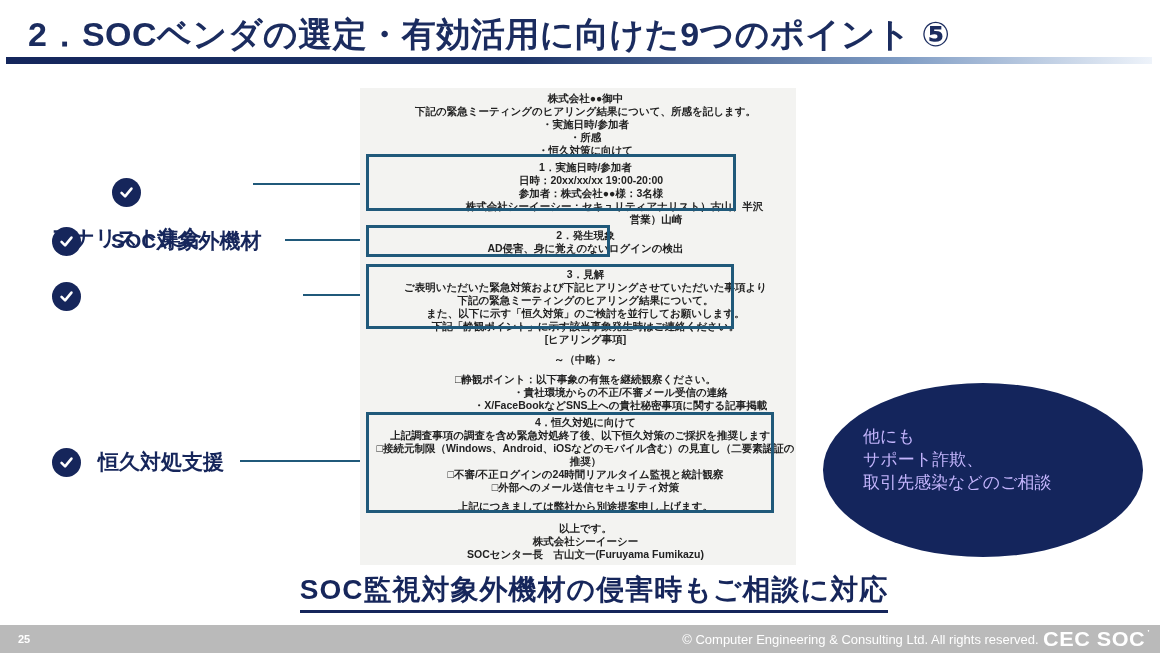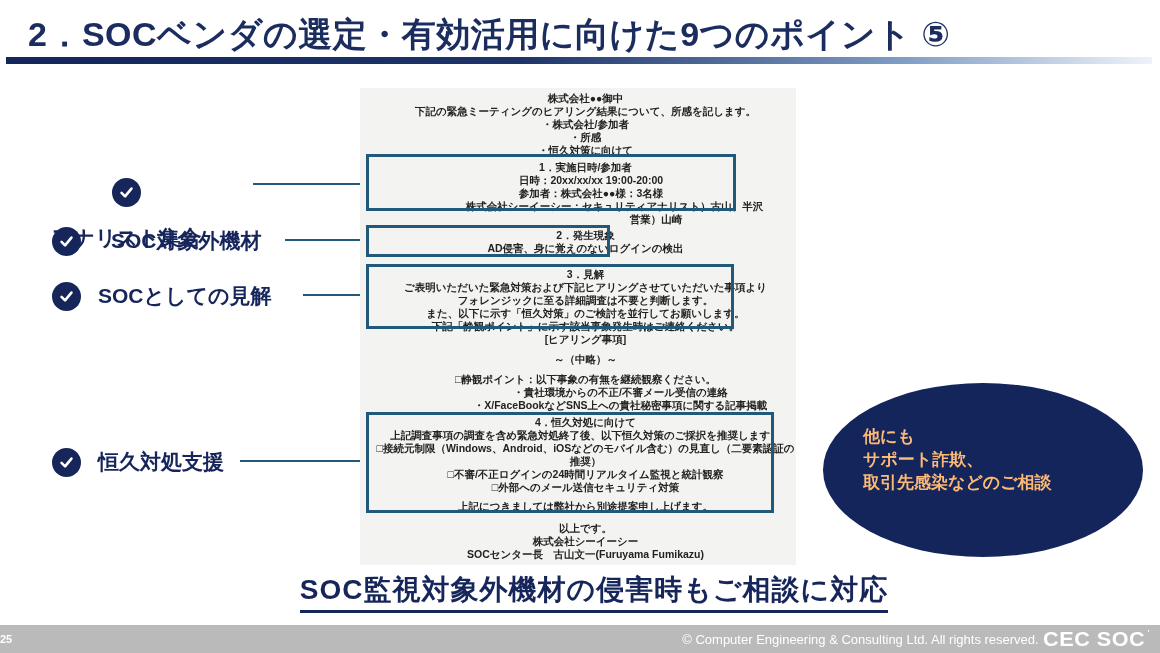--- a/index.html
+++ b/index.html
@@ -33,32 +33,32 @@
   .i7{padding-left:70px;}
   .dbox{position:absolute;border:3px solid #20597a;box-sizing:border-box;background:transparent;}
   .dbox1{left:6px;top:66px;width:370px;height:57px;}
   .dbox2{left:6px;top:137px;width:244px;height:32px;}
   .dbox3{left:6px;top:176px;width:368px;height:65px;}
   .dbox4{left:6px;top:324px;width:408px;height:101px;}
 
   
   .ellipse{position:absolute;left:823px;top:383px;width:320px;height:174px;background:#14255c;
            border-radius:50%;}
-  .el-text{position:absolute;left:40px;top:42px;color:#fdba74;font-size:17px;font-weight:bold;
+  .el-text{position:absolute;left:40px;top:42px;color:#c4b5fd;font-size:17px;font-weight:normal;
            line-height:23px;white-space:nowrap;}
 
   
   .headline-wrap{position:absolute;left:14px;top:571px;width:1160px;text-align:center;}
   .headline{display:inline-block;font-size:28px;font-weight:bold;color:#16265b;
             border-bottom:3px solid #16265b;padding-bottom:1px;letter-spacing:1px;white-space:nowrap;}
 
   
   .footer{position:absolute;left:0;top:625px;width:1160px;height:28px;background:#bababa;
           display:flex;align-items:center;}
-  .page-num{color:#ffffff;font-weight:bold;font-size:11px;}
+  .page-num{color:#ffffff;font-weight:bold;font-size:11px;margin-left:18px;}
   .copyright{color:#ffffff;font-size:13px;margin-left:auto;white-space:nowrap;}
   .logo{color:#ffffff;font-weight:bold;font-size:20px;letter-spacing:0.5px;margin:0 10px 0 12px;
         white-space:nowrap;display:flex;align-items:flex-start;transform:scaleX(1.08);transform-origin:right center;}
   .logo .gap{margin-left:6px;}
   .logo .mark{font-size:8px;margin-left:2px;line-height:10px;}
 </style>
 </head>
 <body>
 
 <div class="slide">
@@ -81,55 +81,54 @@
         </svg>
     </span>
     <span class="check-label">SOC対象外機材</span>
   </div>
   <div class="check-item" style="top:281px;">
     <span class="check-circle">
       <svg viewBox="0 0 24 24">
           <path d="M5 12.5l5 5 9-11" stroke="#ffffff" stroke-width="3.6" fill="none" stroke-linecap="round" stroke-linejoin="round"></path>
         </svg>
     </span>
-    <span class="check-label">SOCとしての見解</span>
   </div>
   <div class="check-item" style="top:447px;text-align:center;">
     <span class="check-circle">
       <svg viewBox="0 0 24 24">
           <path d="M5 12.5l5 5 9-11" stroke="#ffffff" stroke-width="3.6" fill="none" stroke-linecap="round" stroke-linejoin="round"></path>
         </svg>
     </span>
     <span class="check-label">恒久対処支援</span>
   </div>
 
   <div class="connector" style="top:183px;left:253px;width:113px;"></div>
   <div class="connector" style="top:239px;left:285px;width:81px;"></div>
   <div class="connector" style="top:294px;left:303px;width:63px;"></div>
   <div class="connector" style="top:460px;left:240px;width:126px;"></div>
 
   <div class="doc">
     <div class="dl">株式会社●●御中</div>
     <div class="dl">下記の緊急ミーティングのヒアリング結果について、所感を記します。</div>
-    <div class="dl">・株式会社/参加者</div>
+    <div class="dl">・実施日時/参加者</div>
     <div class="dl">・所感</div>
     <div class="dl">・恒久対策に向けて</div>
     <div class="sp" style="height:4px;"></div>
     <div class="dl">1．実施日時/参加者</div>
     <div class="dl i1">日時：20xx/xx/xx 19:00-20:00</div>
     <div class="dl i1">参加者：株式会社●●様：3名様</div>
     <div class="dl i6">株式会社シーイーシー：セキュリティアナリスト）古山、半沢</div>
     <div class="dl i14">営業）山崎</div>
     <div class="sp" style="height:3px;"></div>
     <div class="dl">2．発生現象</div>
     <div class="dl">AD侵害、身に覚えのないログインの検出</div>
     <div class="sp" style="height:13px;"></div>
     <div class="dl">3．見解</div>
     <div class="dl">ご表明いただいた緊急対策および下記ヒアリングさせていただいた事項より</div>
-    <div class="dl">フォレンジックに至る詳細調査は不要と判断します。</div>
+    <div class="dl">下記の緊急ミーティングのヒアリング結果について。</div>
     <div class="dl">また、以下に示す「恒久対策」のご検討を並行してお願いします。</div>
     <div class="dl">下記「静観ポイント」に示す該当事象発生時はご連絡ください。</div>
     <div class="dl">[ヒアリング事項]</div>
     <div class="sp" style="height:7px;"></div>
     <div class="dl">～（中略）～</div>
     <div class="sp" style="height:7px;"></div>
     <div class="dl">□静観ポイント：以下事象の有無を継続観察ください。</div>
     <div class="dl i7">・貴社環境からの不正/不審メール受信の連絡</div>
     <div class="dl i7">・X/FaceBookなどSNS上への貴社秘密事項に関する記事掲載</div>
     <div class="sp" style="height:4px;"></div>

